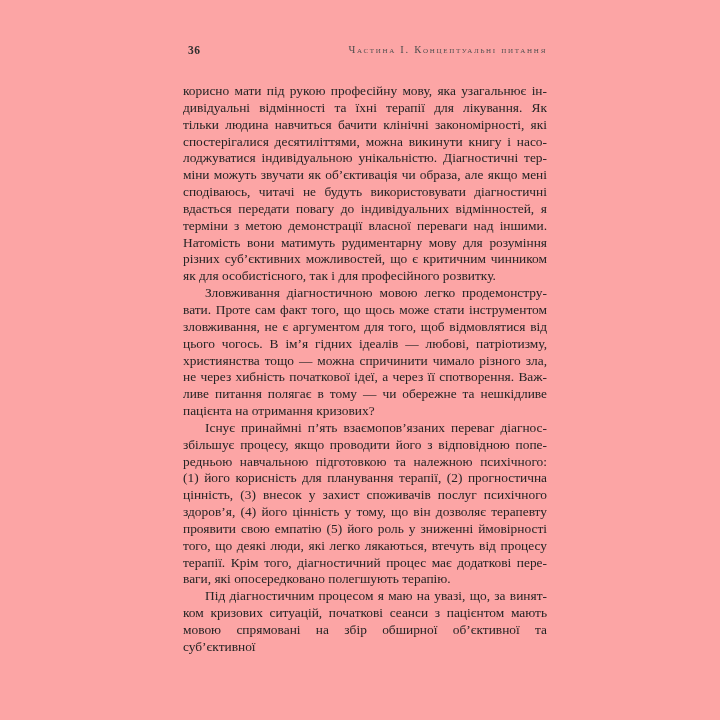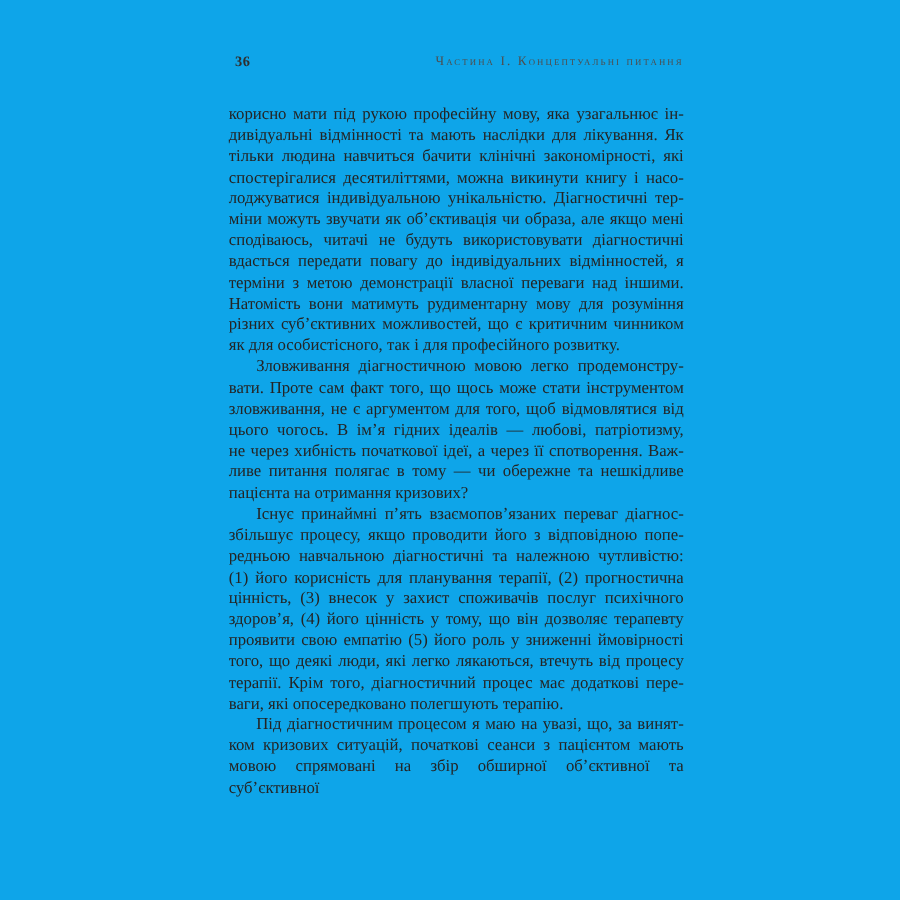--- a/index.html
+++ b/index.html
@@ -4,21 +4,21 @@
 <style>
   html, body {
     margin: 0;
     padding: 0;
     background: #ffffff;
   }
   .page {
     position: relative;
     width: 720px;
     height: 720px;
-    background: #0ea5e9;
+    background: #fca5a5;
     font-family: "Liberation Serif", serif;
     overflow: hidden;
   }
   .header {
     position: absolute;
     top: 44px;
     left: 183px;
     width: 364px;
     height: 16px;
   }
@@ -66,45 +66,46 @@
 <body>
 
 <div class="page">
   <div class="header">
     <span class="page-number">36</span>
     <div class="running-head">Частина I. Концептуальні питання</div>
   </div>
   <div class="body-text">
       <div class="paragraph">
         <div class="line">корисно мати під рукою професійну мову, яка узагальнює ін-</div>
-        <div class="line">дивідуальні відмінності та мають наслідки для лікування. Як</div>
+        <div class="line">дивідуальні відмінності та їхні терапії для лікування. Як</div>
         <div class="line">тільки людина навчиться бачити клінічні закономірності, які</div>
         <div class="line">спостерігалися десятиліттями, можна викинути книгу і насо-</div>
         <div class="line">лоджуватися індивідуальною унікальністю. Діагностичні тер-</div>
         <div class="line">міни можуть звучати як об’єктивація чи образа, але якщо мені</div>
         <div class="line">сподіваюсь, читачі не будуть використовувати діагностичні</div>
         <div class="line">вдасться передати повагу до індивідуальних відмінностей, я</div>
         <div class="line">терміни з метою демонстрації власної переваги над іншими.</div>
         <div class="line">Натомість вони матимуть рудиментарну мову для розуміння</div>
         <div class="line">різних суб’єктивних можливостей, що є критичним чинником</div>
         <div class="line para-end">як для особистісного, так і для професійного розвитку.</div>
       </div>
       <div class="paragraph">
         <div class="line indent">Зловживання діагностичною мовою легко продемонстру-</div>
         <div class="line">вати. Проте сам факт того, що щось може стати інструментом</div>
         <div class="line">зловживання, не є аргументом для того, щоб відмовлятися від</div>
         <div class="line">цього чогось. В ім’я гідних ідеалів — любові, патріотизму,</div>
+        <div class="line">християнства тощо — можна спричинити чимало різного зла,</div>
         <div class="line">не через хибність початкової ідеї, а через її спотворення. Важ-</div>
         <div class="line">ливе питання полягає в тому — чи обережне та нешкідливе</div>
         <div class="line para-end">пацієнта на отримання кризових?</div>
       </div>
       <div class="paragraph">
         <div class="line indent">Існує принаймні п’ять взаємопов’язаних переваг діагнос-</div>
         <div class="line">збільшує процесу, якщо проводити його з відповідною попе-</div>
-        <div class="line">редньою навчальною діагностичні та належною чутливістю:</div>
+        <div class="line">редньою навчальною підготовкою та належною психічного:</div>
         <div class="line">(1) його корисність для планування терапії, (2) прогностична</div>
         <div class="line">цінність, (3) внесок у захист споживачів послуг психічного</div>
         <div class="line">здоров’я, (4) його цінність у тому, що він дозволяє терапевту</div>
         <div class="line">проявити свою емпатію (5) його роль у зниженні ймовірності</div>
         <div class="line">того, що деякі люди, які легко лякаються, втечуть від процесу</div>
         <div class="line">терапії. Крім того, діагностичний процес має додаткові пере-</div>
         <div class="line para-end">ваги, які опосередковано полегшують терапію.</div>
       </div>
       <div class="paragraph">
         <div class="line indent">Під діагностичним процесом я маю на увазі, що, за винят-</div>

